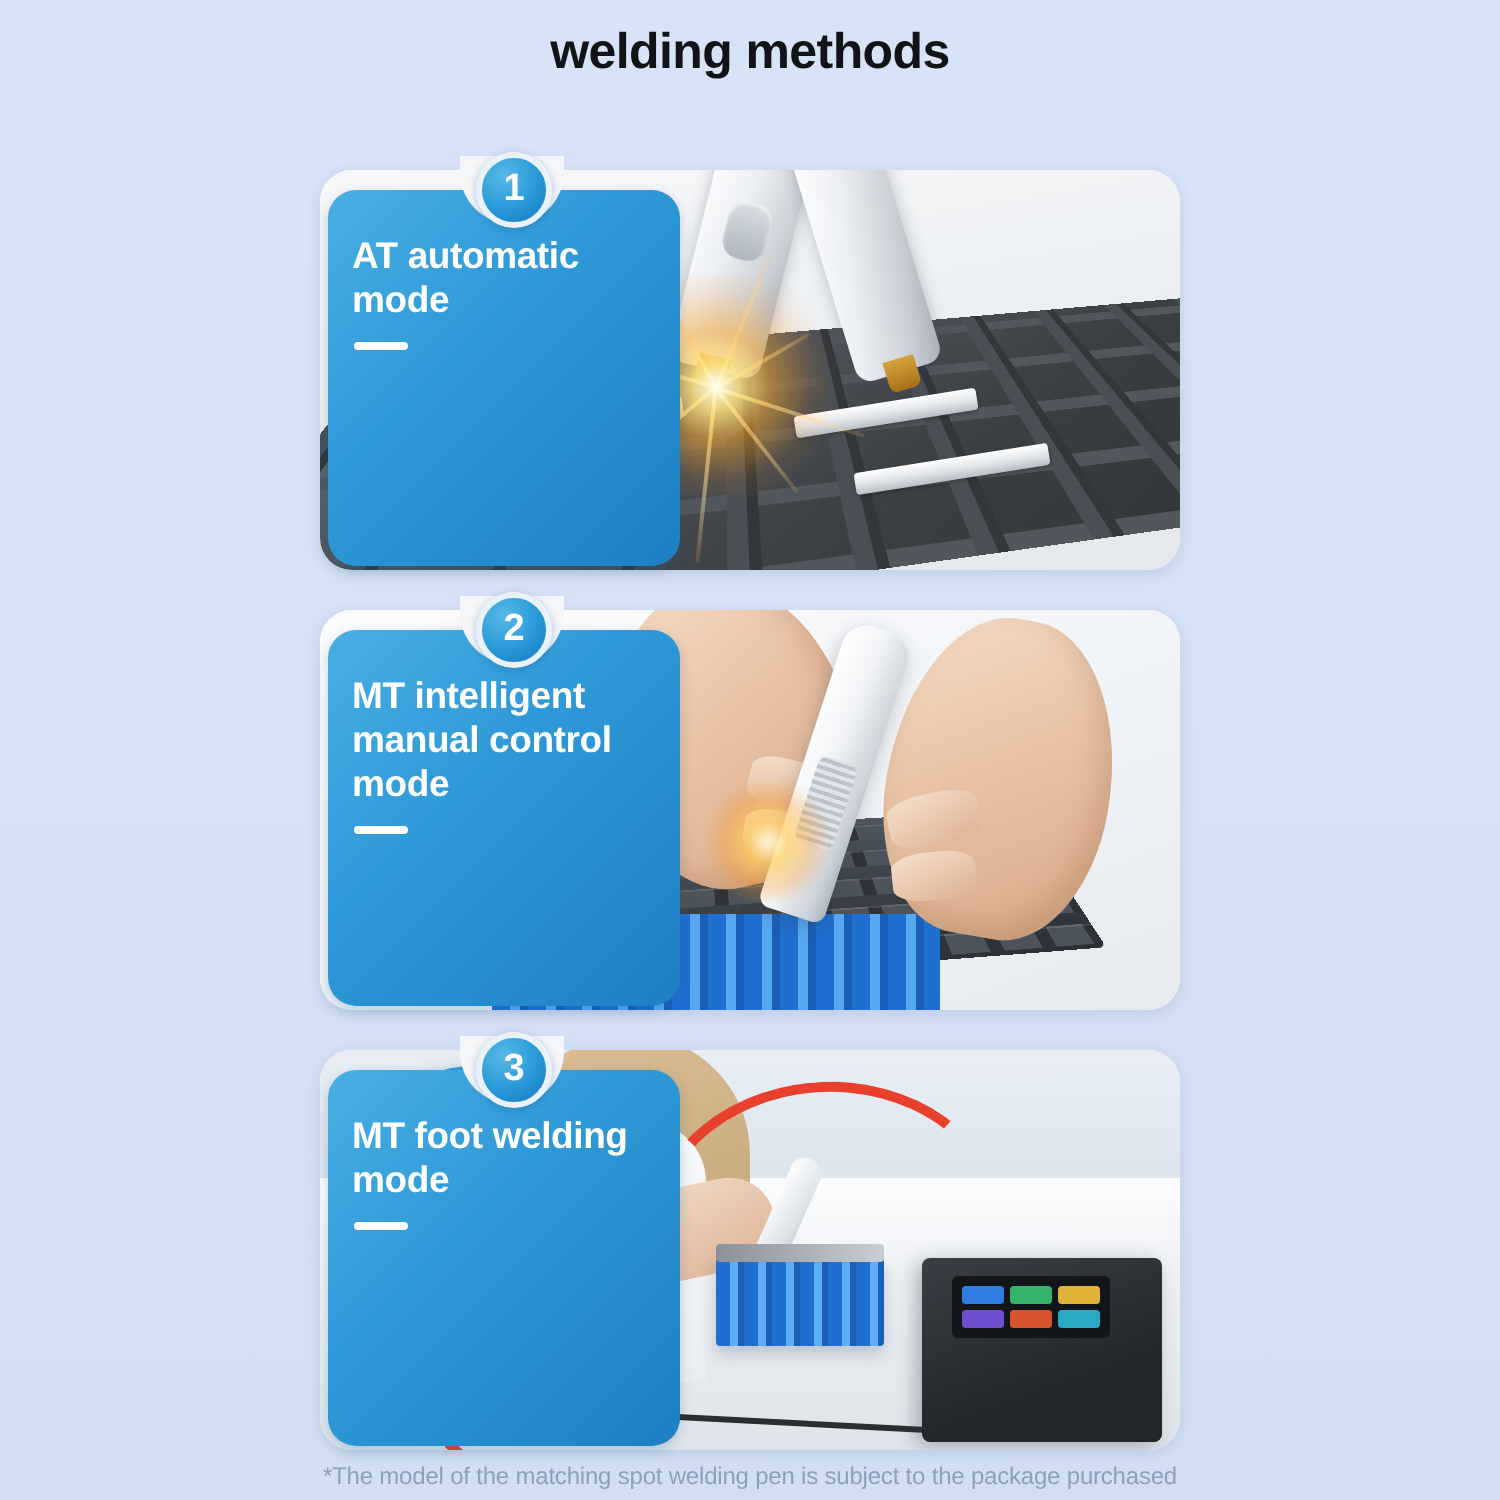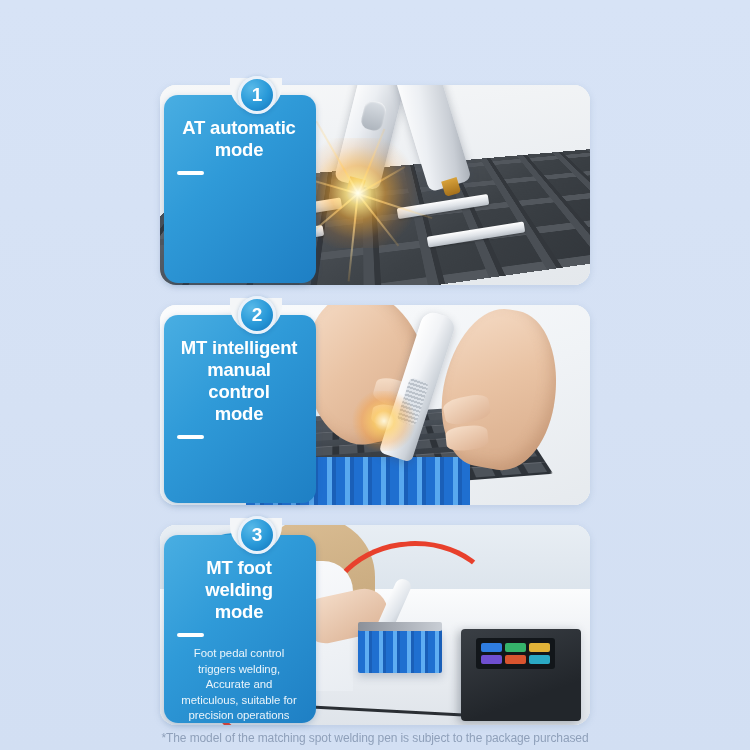--- a/index.html
+++ b/index.html
@@ -52,28 +52,27 @@
     border-radius: 16px;
     overflow: hidden;
     background: #eef1f4;
   }
 
   
   .panel {
     position: absolute;
     left: 4px;
     top: 10px;
-    width: 152px;
+    width: 176px;
     height: 188px;
     border-radius: 14px;
     background: linear-gradient(135deg, #49aee2 0%, #2f9ad8 40%, #1e7fc4 100%);
     padding: 22px 14px 8px 12px;
     z-index: 3;
     box-shadow: 0 2px 6px rgba(30,90,150,0.25);
-    text-align: center;
   }
   
   .panel::before {
     content: "";
     position: absolute;
     top: -17px;
     left: 66px;
     width: 52px;
     height: 34px;
     border-radius: 0 0 26px 26px;
@@ -359,20 +358,21 @@
     text-align: center;
     color: #8fa0ba;
     font-size: 12px;
     letter-spacing: -0.1px;
   }
 </style>
 </head>
 <body>
 
 <div class="page-title">
+  <span class="line">welding methods</span>
 </div>
 
 <div class="cards">
 
   <div class="card">
     <div class="photo-clip">
       <div class="p1">
         <div class="p1-redblock"></div>
         <div class="p1-blueblock"></div>
         <div class="p1-grid"></div>
@@ -481,21 +481,20 @@
           <div class="p3-pedal">
             <div class="p3-pedal-cord"></div>
           </div>
         </div>
       </div>
     </div>
     <div class="panel">
       <div class="panel-heading">MT foot welding
 mode</div>
       <div class="panel-divider"></div>
-      <div class="panel-body">Foot pedal control triggers welding, Accurate and meticulous, suitable for precision operations</div>
     </div>
     <div class="badge">
       <span>3</span>
     </div>
   </div>
 
 </div>
 
 <div class="footer-note">*The model of the matching spot welding pen is subject to the package purchased</div>
 

